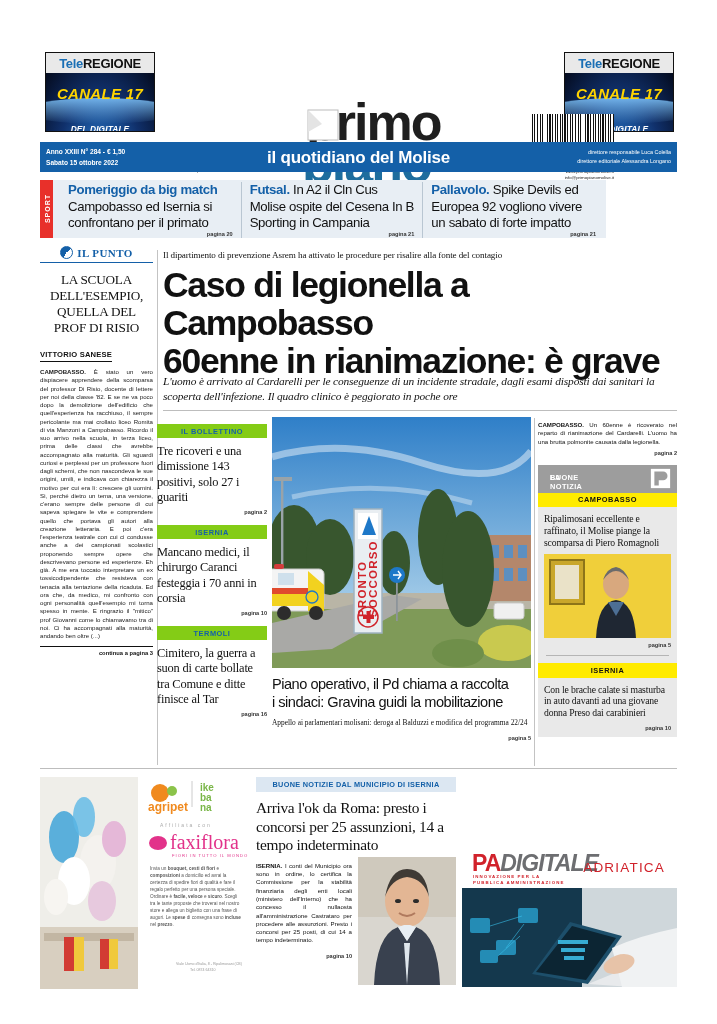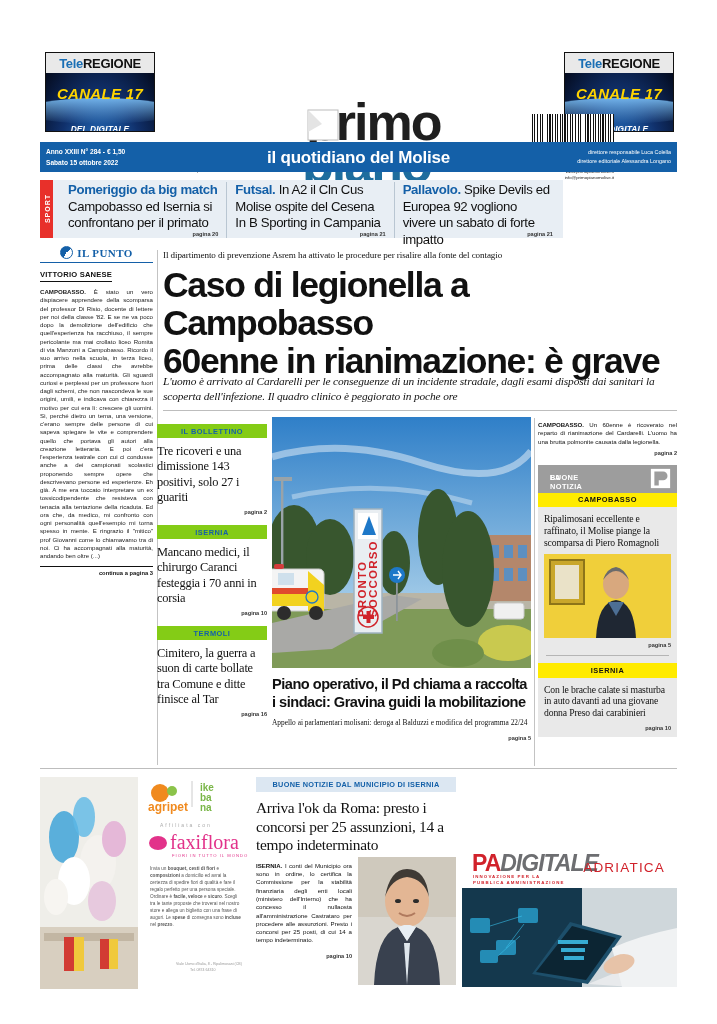--- a/index.html
+++ b/index.html
@@ -41,21 +41,21 @@
       font-size:4.4px;line-height:1.5;color:#222;}
 
   
   .bluebar{position:absolute;left:40px;top:142px;width:637px;height:30px;background:#1460a8;}
   .bb-left{position:absolute;left:6px;top:4px;color:#fff;font-size:6.6px;line-height:1.7;font-weight:bold;}
   .bb-center{position:absolute;left:0;right:0;top:6px;text-align:center;color:#fff;
              font-size:17px;font-weight:bold;letter-spacing:-.2px;}
   .bb-right{position:absolute;right:6px;top:6px;text-align:right;color:#fff;font-size:5.4px;line-height:1.75;}
 
   
-  .sport{position:absolute;left:40px;top:180px;width:523px;height:58px;background:#e8eef4;}
+  .sport{position:absolute;left:40px;top:180px;width:566px;height:58px;background:#e8eef4;}
   .sport-tab{position:absolute;left:0;top:0;width:13px;height:58px;background:#e8302a;}
   .sport-tab span{display:block;transform:rotate(-90deg);transform-origin:center;
      white-space:nowrap;color:#fff;font-size:7px;font-weight:bold;letter-spacing:1px;
      position:absolute;left:-16px;top:25px;width:46px;text-align:center;}
   .sport-cols{position:absolute;left:20px;top:2px;right:2px;bottom:0;display:flex;}
   .sport-col{flex:1;padding:0 8px;position:relative;}
   .sport-col + .sport-col{border-left:1px solid #b9c6d2;}
   .sport-col p{margin:0;font-size:13.2px;line-height:16.6px;color:#111;letter-spacing:-.35px;}
   .sport-col p b{color:#1460a8;font-weight:bold;}
   .sport-pg{position:absolute;right:8px;bottom:1px;font-size:5.6px;font-weight:bold;color:#333;}
@@ -95,21 +95,21 @@
        font-weight:bold;letter-spacing:.5px;padding:2.6px 0;}
   .tag.yellow{background:#ffeb00;color:#111;}
   .bull-h{font-family:"Liberation Serif",serif;font-size:12.4px;line-height:15.2px;
           margin:6px 0 0;letter-spacing:-.2px;}
   .pg{text-align:right;font-size:5.6px;font-weight:bold;color:#333;margin-top:4px;}
 
   
   .photo{position:absolute;overflow:hidden;background:#ccc;}
   .pside{position:absolute;left:272px;top:417px;width:259px;height:251px;}
   .caption2{position:absolute;left:272px;top:676px;width:259px;}
-  .cap-h{font-size:14.6px;line-height:17.6px;font-weight:bold;letter-spacing:-.5px;margin:0;}
+  .cap-h{font-size:14.6px;line-height:17.6px;font-weight:normal;letter-spacing:-.5px;margin:0;}
   .cap-sub{font-family:"Liberation Serif",serif;font-size:7.4px;margin-top:7px;color:#111;}
 
   
   .colR{position:absolute;left:538px;top:421px;width:139px;}
   .r-body{font-size:6.1px;line-height:8.3px;text-align:justify;}
   .r-body b{font-weight:bold;}
   .dentro{margin-top:9px;background:#9d9d9d;height:28px;position:relative;}
   .dentro span{position:absolute;left:6px;top:4px;color:#fff;font-size:7.4px;
       line-height:9.4px;font-weight:bold;letter-spacing:.4px;}
   .dentro .pmark{position:absolute;right:6px;top:3px;width:21px;height:21px;}
@@ -236,20 +236,21 @@
   <div class="rule-v" style="left:157px;top:250px;height:515px;"></div>
   <div class="rule-v" style="left:534px;top:418px;height:348px;"></div>
   <div class="hr-h" style="left:40px;top:768px;width:637px;"></div>
   <div class="hr-h" style="left:163px;top:410px;width:514px;"></div>
 
   <div class="colL">
     <div class="punto">
       <div class="punto-dot"></div>
       <div class="punto-txt">IL PUNTO</div>
     </div>
+    <div class="edit-title">LA SCUOLA DELL'ESEMPIO, QUELLA DEL PROF DI RISIO</div>
     <div style="text-align:left;"><span class="byline">VITTORIO SANESE</span></div>
     <div class="edit-body">
       <b>CAMPOBASSO.</b><span> È stato un vero dispiacere apprendere della scomparsa del professor Di Risio, docente di lettere per noi della classe '82. E se ne va poco dopo la demolizione dell'edificio che quell'esperienza ha racchiuso, il sempre pericolante ma mai crollato liceo Romita di via Manzoni a Campobasso. Ricordo il suo arrivo nella scuola, in terza liceo, prima delle classi che avrebbe accompagnato alla maturità. Gli sguardi curiosi e perplessi per un professore fuori dagli schemi, che non nascondeva le sue origini, umili, e indicava con chiarezza il motivo per cui era lì: crescere gli uomini. Sì, perché dietro un tema, una versione, c'erano sempre delle persone di cui sapeva spiegare le vite e comprendere quello che portava gli autori alla creazione letteraria. E poi c'era l'esperienza teatrale con cui ci condusse anche a dei campionati scolastici proponendo sempre opere che descrivevano persone ed esperienze. Eh già. A me era toccato interpretare un ex tossicodipendente che resisteva con tenacia alla tentazione della ricaduta. Ed ora che, da medico, mi confronto con ogni personalità quell'esempio mi torna spesso in mente. E ringrazio il "mitico" prof Giovanni come lo chiamavamo tra di noi. Ci ha accompagnati alla maturità, andando ben oltre (...)</span>
     </div>
     <div class="cont">continua a pagina 3</div>
   </div>
 
   <div class="kicker">Il dipartimento di prevenzione Asrem ha attivato le procedure per risalire alla fonte del contagio</div>
   <div class="headline">
     <div>Caso di legionella a Campobasso</div>

